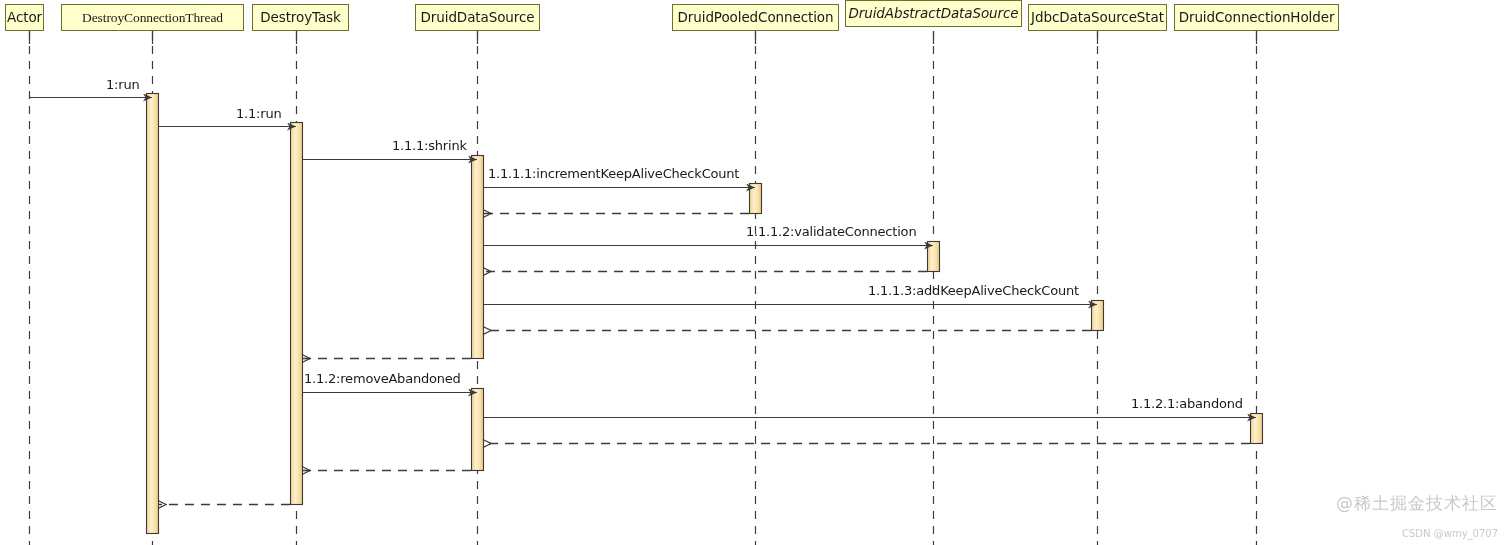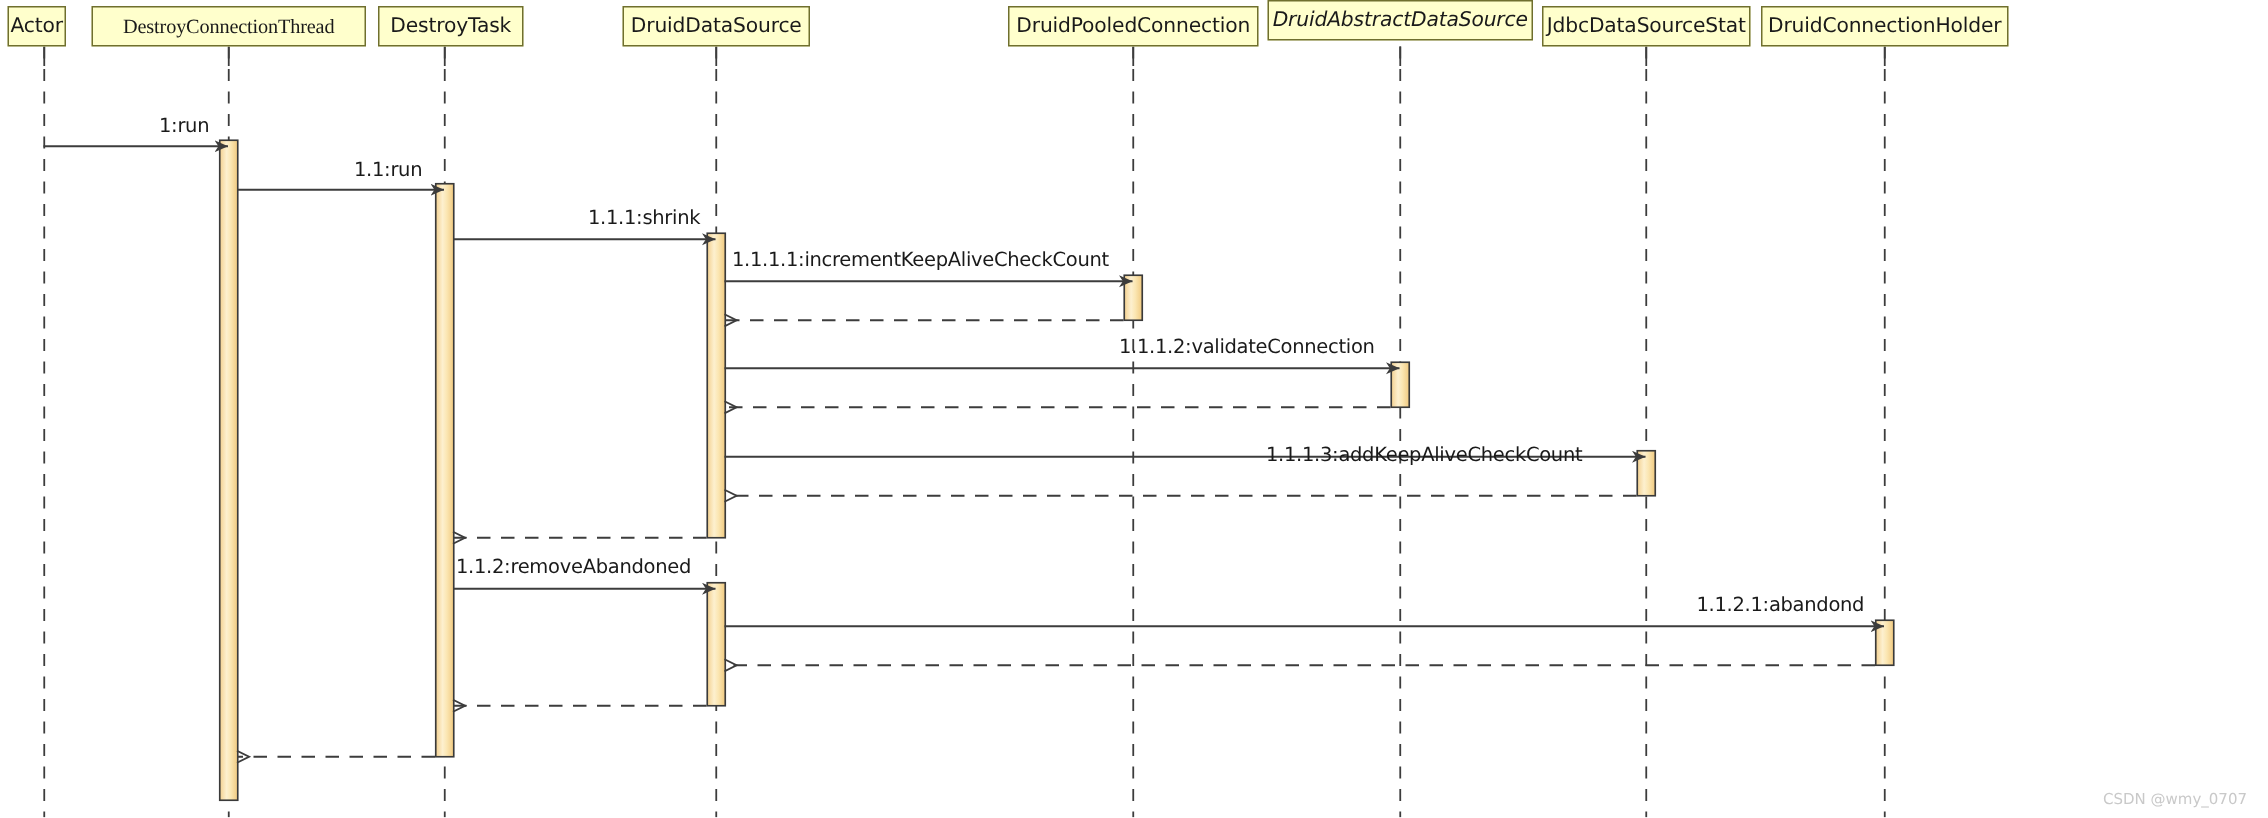--- a/index.html
+++ b/index.html
@@ -144,22 +144,23 @@
       <div class="lifeline-box abstract" style="left: 845px; top: 0; width: 177px;"><span>DruidAbstractDataSource</span></div>
       <div class="lifeline-box" style="left: 1028px; top: 4px; width: 139px;"><span>JdbcDataSourceStat</span></div>
       <div class="lifeline-box" style="left: 1174px; top: 4px; width: 165px;"><span>DruidConnectionHolder</span></div>
     </div>
   <div id="labels">
       <div class="msg-label" style="left: 106px; top: 77px;">1:run</div>
       <div class="msg-label" style="left: 236px; top: 106px; text-align: center;">1.1:run</div>
       <div class="msg-label" style="left: 360px; top: 138px; margin-left: 32px;">1.1.1:shrink</div>
       <div class="msg-label" style="left: 488px; top: 166px;">1.1.1.1:incrementKeepAliveCheckCount</div>
       <div class="msg-label" style="left: 746px; top: 224px;">1.1.1.2:validateConnection</div>
-      <div class="msg-label" style="left: 844px; top: 283px; margin-top: 13px;">1.1.1.3:addKeepAliveCheckCount</div>
+      <div class="msg-label" style="left: 868px; top: 283px;">1.1.1.3:addKeepAliveCheckCount</div>
       <div class="msg-label" style="left: 304px; top: 371px;">1.1.2:removeAbandoned</div>
       <div class="msg-label" style="left: 1131px; top: 396px;">1.1.2.1:abandond</div>
     </div>
 
   <div class="watermark">
+    <span class="wm-main">@稀土掘金技术社区</span>
     <span class="wm-sub">CSDN @wmy_0707</span>
   </div>
 
 </div>
 
 </body></html>

